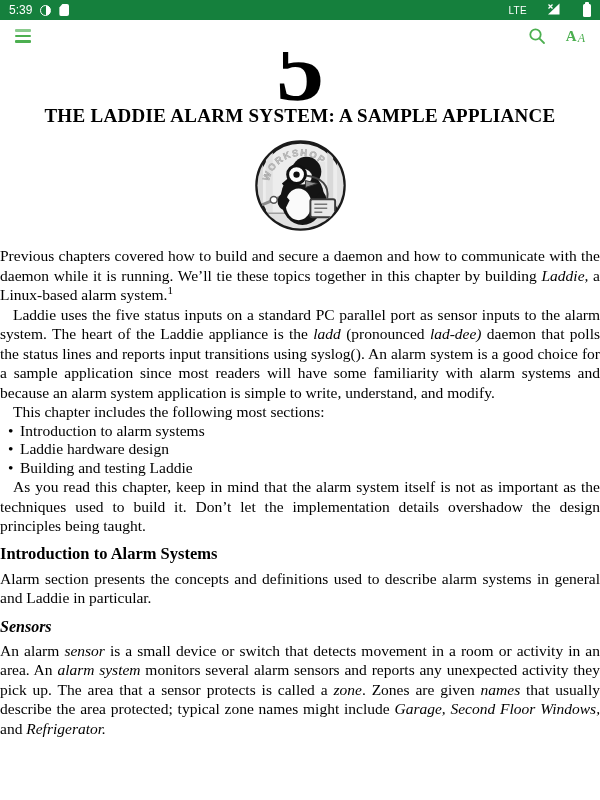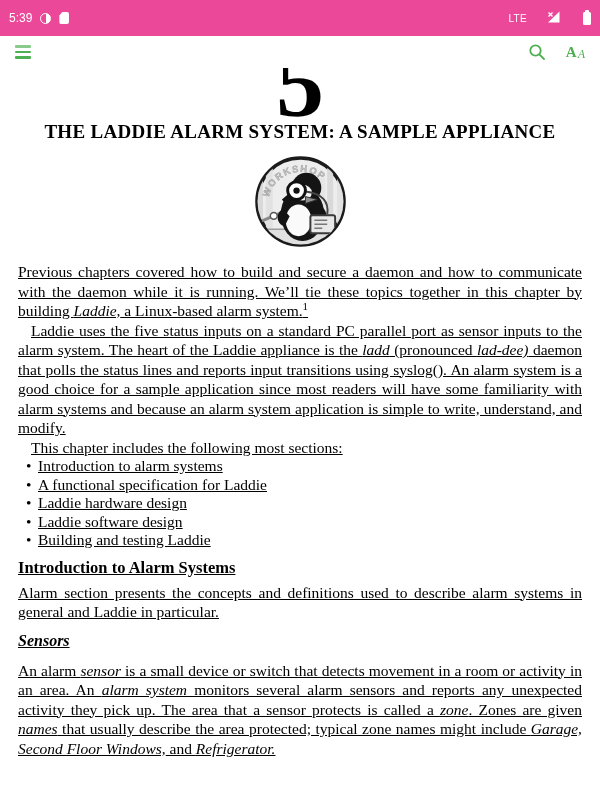--- a/index.html
+++ b/index.html
@@ -4,21 +4,21 @@
 <style>
   * { margin:0; padding:0; box-sizing:border-box; }
   html,body { background:#ffffff; }
   .screen {
     position:relative; width:600px; height:800px; overflow:hidden;
     background:#ffffff; font-family:"Liberation Serif", serif; color:#000;
   }
 
   
   .status-bar {
-    height:36px; background:#ec4899; color:#fff;
+    height:20px; background:#15803d; color:#fff;
     display:flex; align-items:center; padding:0 9px;
     font-family:"Liberation Sans", sans-serif; font-size:12px;
   }
   .sb-left { display:flex; align-items:center; gap:8px; }
   .sb-right { margin-left:auto; display:flex; align-items:center; gap:20px; font-size:10px; letter-spacing:.3px; }
   .sb-contrast {
     width:11px; height:11px; border:1.5px solid #fff; border-radius:50%;
     background:linear-gradient(90deg, transparent 50%, #fff 50%);
   }
   .sb-sim {
@@ -45,29 +45,29 @@
   .chapter-num {
     font-weight:bold; font-size:96px; line-height:96px; margin-top:-32px; color:#000;
   }
   .chapter-title {
     text-align:center; font-weight:bold; font-size:19px; letter-spacing:.3px;
     margin-top:3px; line-height:21px;
   }
   .penguin-wrap { display:flex; justify-content:center; margin:12px 0 13px; }
 
   
-  .article { padding:0 18px; font-size:15.5px; line-height:19.5px; text-align:justify;text-decoration:underline; }
+  .article { padding:0 0; font-size:15.5px; line-height:19.5px; text-align:justify; }
   .article p { margin:0; }
   .article p.indent { text-indent:13px; }
   .article sup { font-size:11px; line-height:0; }
   .article ul { list-style:none; margin:0; padding-left:8px; }
   .article li { position:relative; padding-left:12px; line-height:18.5px; text-align:left; }
   .article li::before { content:"\2022"; position:absolute; left:0; }
   .article h2 { font-size:16.5px; font-weight:bold; margin:8px 0 5px; text-align:left; line-height:20px; }
-  .article h3 { font-size:16px; font-weight:bold; font-style:italic; margin:9px 0 11px; text-align:left; line-height:19px; }
+  .article h3 { font-size:16px; font-weight:bold; font-style:italic; margin:9px 0 5px; text-align:left; line-height:19px; }
 </style>
 </head>
 <body>
 
 <div class="screen">
 
   <div class="status-bar">
     <div class="sb-left">
       <span>5:39</span>
       <span class="sb-contrast"></span>
@@ -154,25 +154,24 @@
         </g>
       </svg>
     </div>
 
     <div class="article" id="article-body">
         <p>Previous chapters covered how to build and secure a daemon and how to communicate with the daemon while it is running. We’ll tie these topics together in this chapter by building <i>Laddie,</i> a Linux-based alarm system.<sup>1</sup></p>
         <p class="indent">Laddie uses the five status inputs on a standard PC parallel port as sensor inputs to the alarm system. The heart of the Laddie appliance is the <i>ladd</i> (pronounced <i>lad-dee)</i> daemon that polls the status lines and reports input transitions using syslog(). An alarm system is a good choice for a sample application since most readers will have some familiarity with alarm systems and because an alarm system application is simple to write, understand, and modify.</p>
         <p class="indent">This chapter includes the following most sections:</p>
         <ul>
           <li>Introduction to alarm systems</li>
-          <li>A functional specification for Laddie</li>
           <li>Laddie hardware design</li>
-          <li>Laddie software design</li>
           <li>Building and testing Laddie</li>
         </ul>
+        <p class="indent">As you read this chapter, keep in mind that the alarm system itself is not as important as the techniques used to build it. Don’t let the implementation details overshadow the design principles being taught.</p>
         <h2>Introduction to Alarm Systems</h2>
         <p>Alarm section presents the concepts and definitions used to describe alarm systems in general and Laddie in particular.</p>
         <h3>Sensors</h3>
         <p>An alarm <i>sensor</i> is a small device or switch that detects movement in a room or activity in an area. An <i>alarm system</i> monitors several alarm sensors and reports any unexpected activity they pick up. The area that a sensor protects is called a <i>zone</i>. Zones are given <i>names</i> that usually describe the area protected; typical zone names might include <i>Garage, Second Floor Windows,</i> and <i>Refrigerator.</i></p>
       </div>
 
   </div>
 </div>
 
 </body></html>

